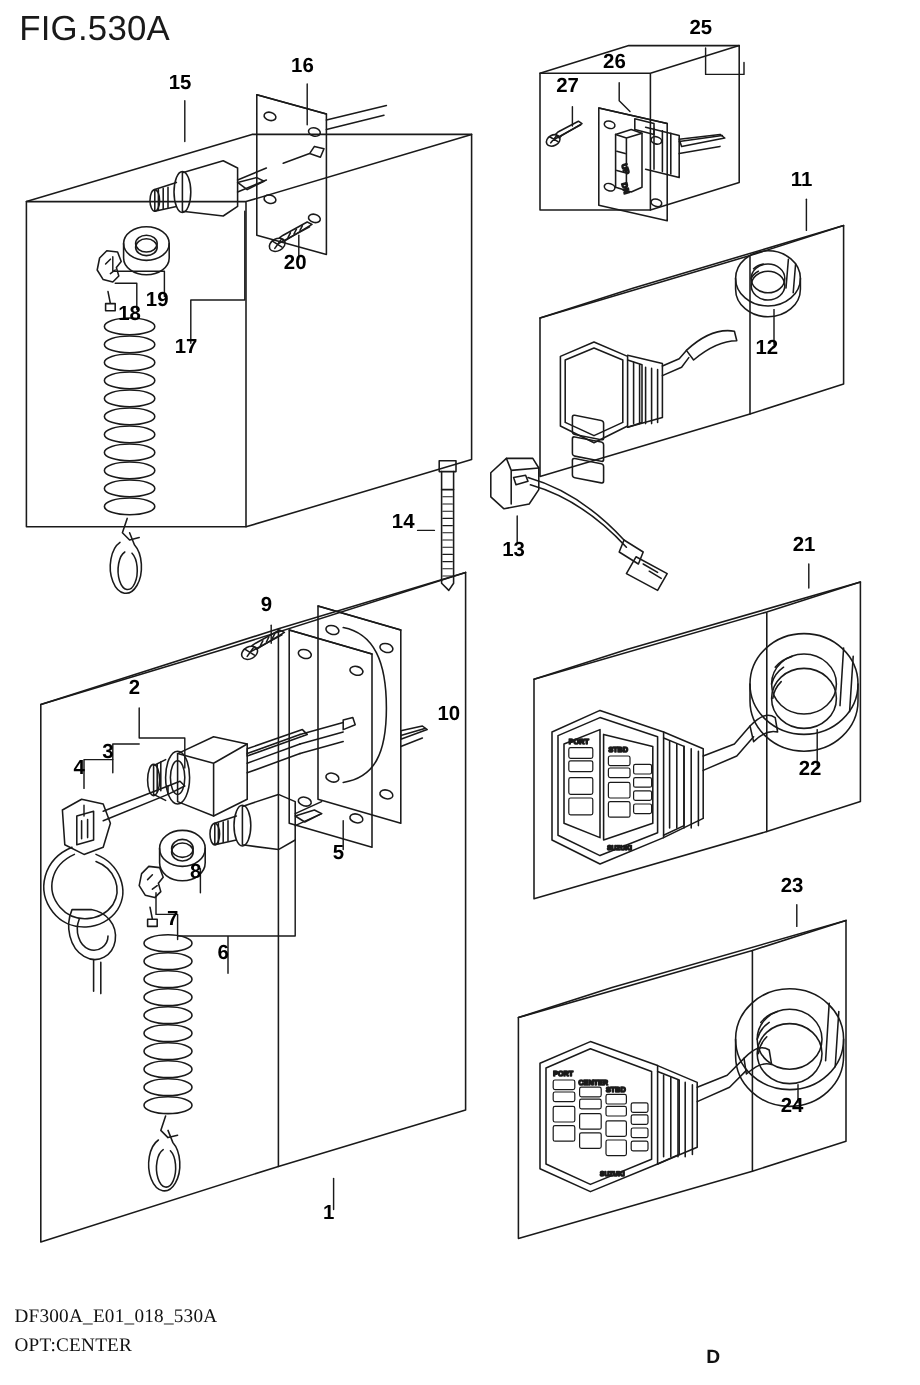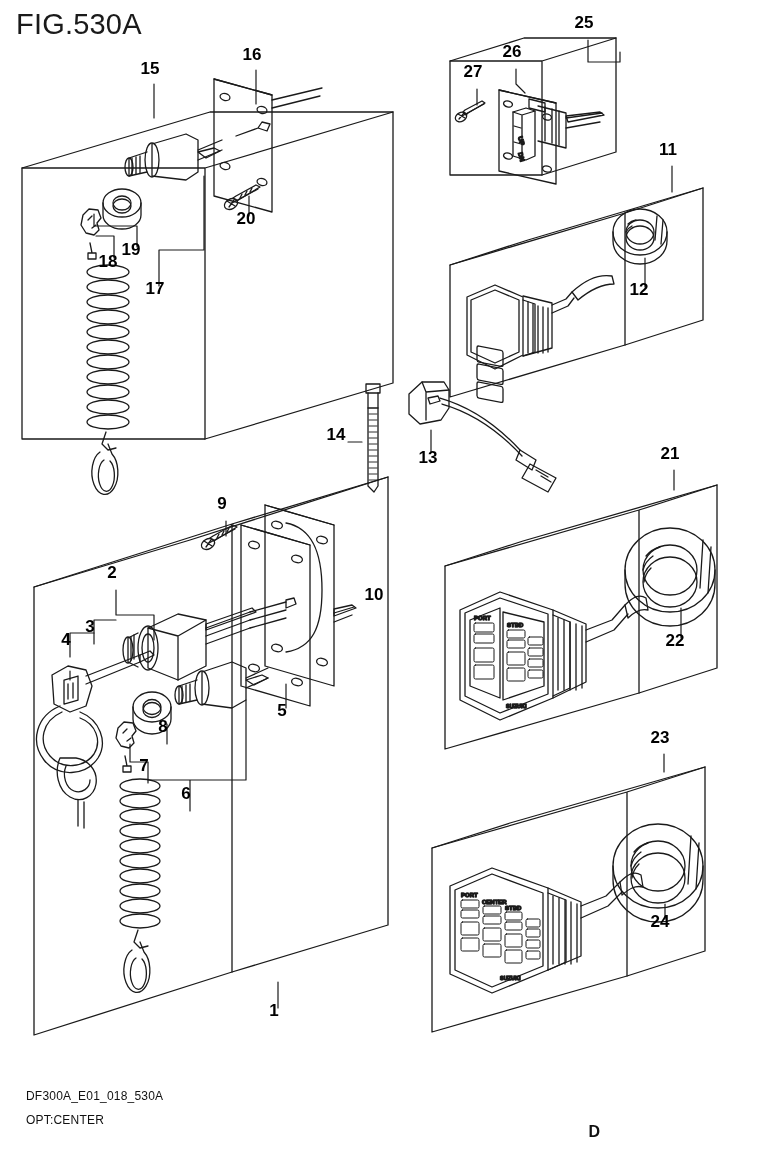--- a/index.html
+++ b/index.html
@@ -1,21 +1,21 @@
 <!DOCTYPE html>
 <html><head>
 <meta charset="utf-8">
 <style>
   html,body{margin:0;padding:0;background:#fff;}
   body{width:767px;height:1154px;position:relative;overflow:hidden;
        font-family:"Liberation Sans","DejaVu Sans",sans-serif;color:#000;}
   #sheet{position:absolute;inset:0;width:616px;height:1154px;}
   .fig-title{position:absolute;left:16px;top:8px;font-size:29px;font-weight:400;
              letter-spacing:.2px;color:#1a1a1a;}
-  .footer{position:absolute;left:26px;font-size:12px;color:#111;letter-spacing:.2px;}
+  .footer{position:absolute;left:12px;font-size:16px;color:#111;letter-spacing:.2px;font-family:Liberation Serif, serif;}
   #footCode{top:1089px;}
   #footDesc{top:1113px;}
   .corner-letter{position:absolute;right:16px;top:1123px;font-size:16px;font-weight:700;color:#111;}
   svg{position:absolute;left:0;top:0;width:767px;height:1154px;}
   svg text{font-family:"Liberation Sans","DejaVu Sans",sans-serif;font-weight:700;fill:#000;}
 </style>
 </head>
 <body>
 
 <div id="sheet">

